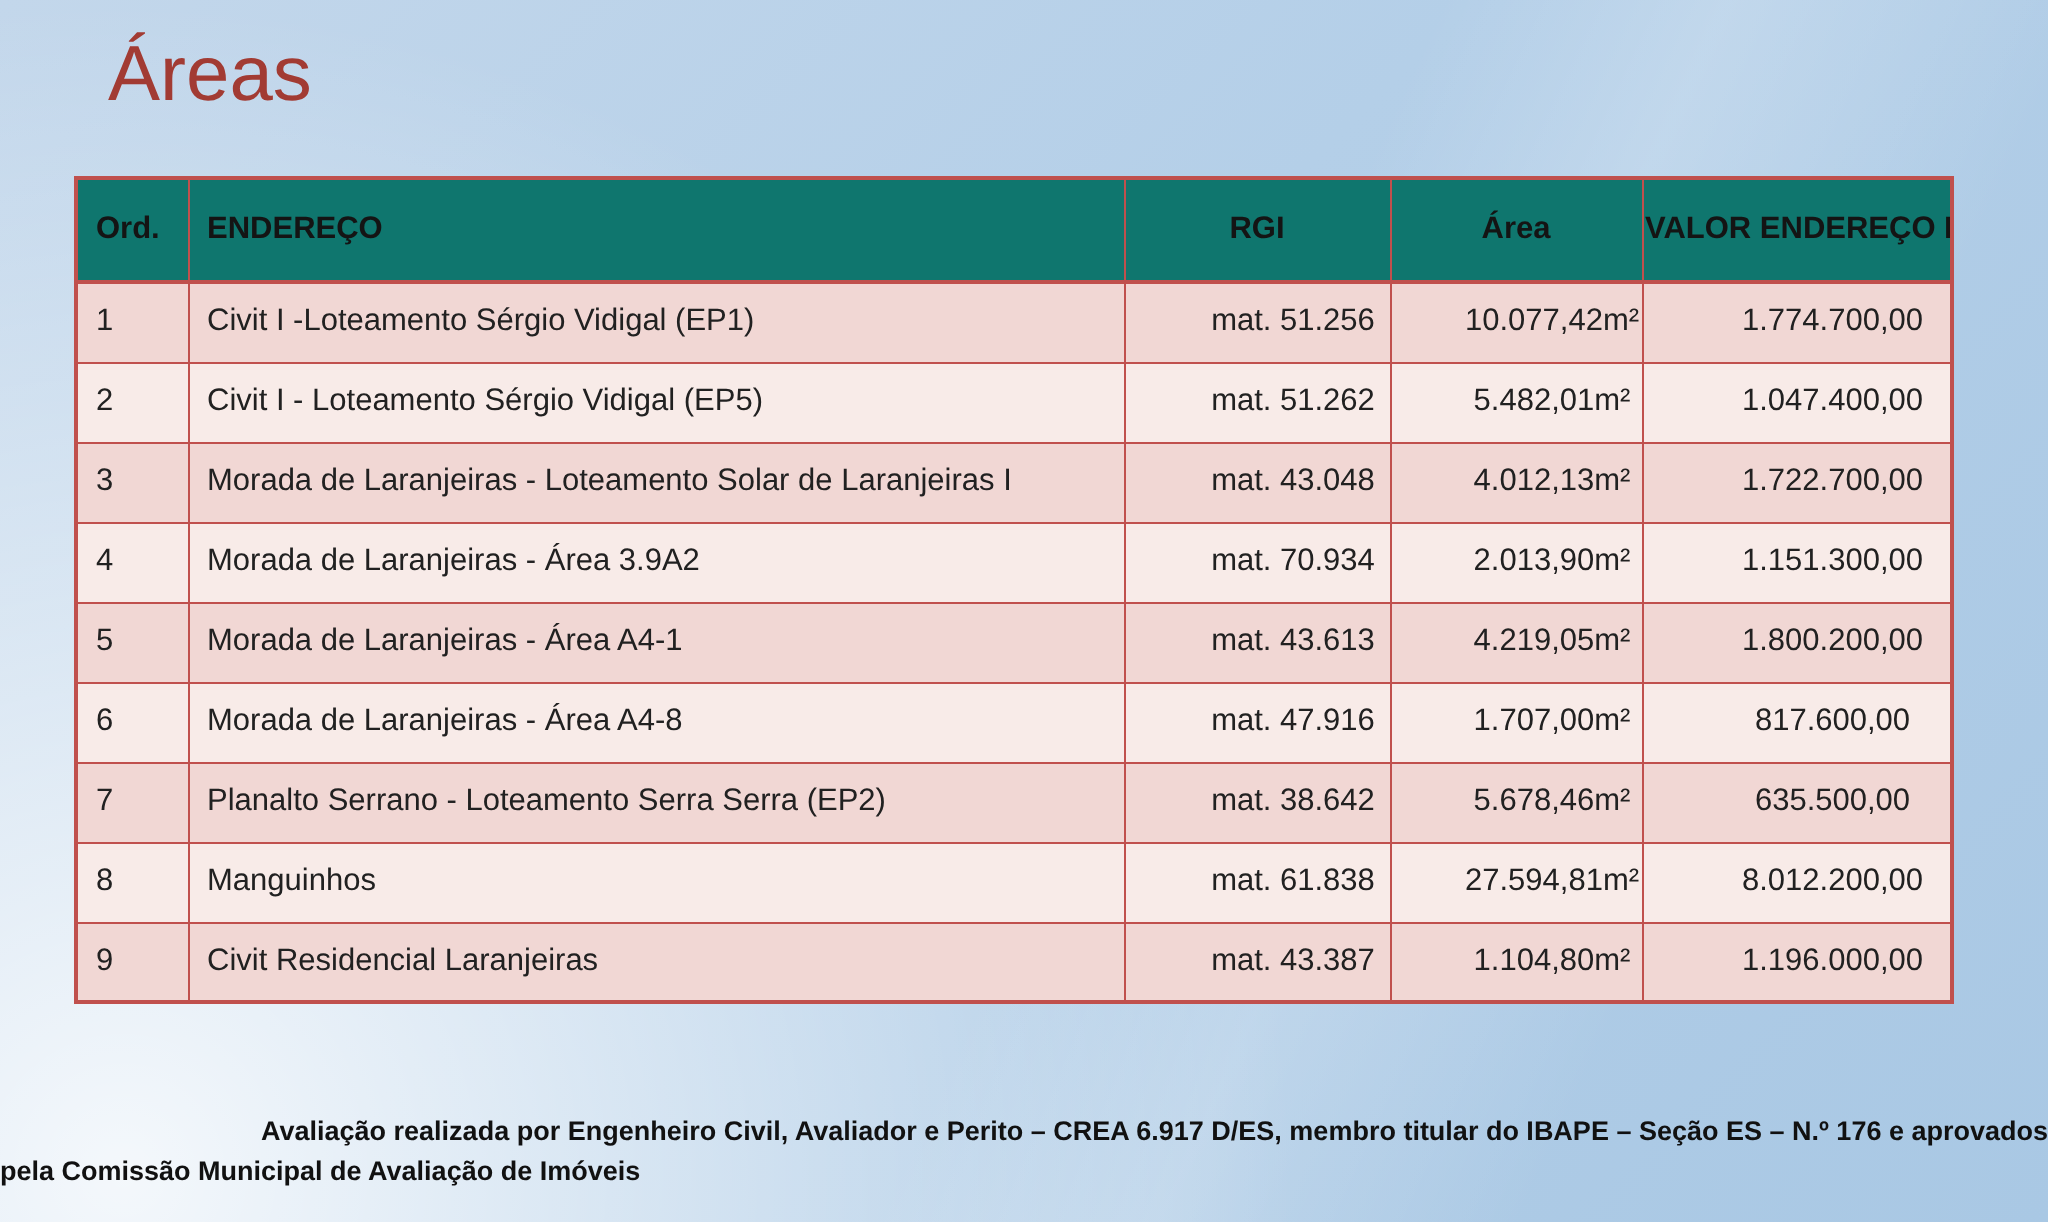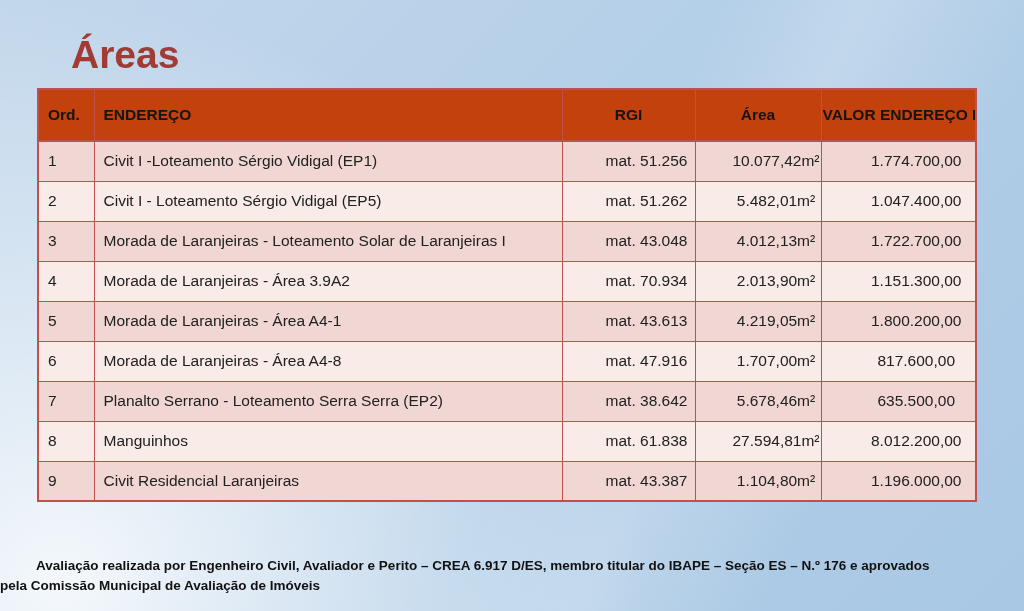--- a/index.html
+++ b/index.html
@@ -6,61 +6,61 @@
   body {
     width: 1024px; height: 611px;
     position: relative; overflow: hidden;
     font-family: "Liberation Sans", sans-serif;
     background:
       linear-gradient(115deg, rgba(255,255,255,0) 55%, rgba(255,255,255,0.20) 66%, rgba(255,255,255,0) 80%),
       radial-gradient(circle at 6% 96%, rgba(255,255,255,0.85) 0%, rgba(255,255,255,0) 52%),
       linear-gradient(135deg, #c3d7eb 0%, #b4cfe8 45%, #a9c8e4 100%);
   }
   .slide-title {
-    position: absolute; left: 54px; top: 16px; margin: 17px;
-    font-size: 39px; font-weight: bold; color: #A23B33;
+    position: absolute; left: 54px; top: 16px; margin: 0;
+    font-size: 39px; font-weight: normal; color: #A23B33;
     letter-spacing: 0;
   }
   table.areas {
     position: absolute; left: 37px; top: 88px;
     width: 938px; table-layout: fixed;
     border-collapse: collapse;
     border: 2px solid #C0504D;
   }
   .areas th, .areas td {
     border: 1.6px solid #C0504D;
     overflow: hidden; white-space: nowrap;
     vertical-align: middle;
   }
   .areas thead tr { height: 52px; }
   .areas tbody tr { height: 40px; }
   .areas th {
     font-size: 15.5px; font-weight: bold; color: #141414;
-    background: #c2410c;
+    background: #0f766e;
     border-bottom-width: 2px;
   }
   .areas td { font-size: 15.5px; color: #212121; font-weight: normal; padding-left: 37px; }
   .areas th:nth-child(1), .areas td:nth-child(1),
   .areas th:nth-child(2), .areas td:nth-child(2) { text-align: left; padding-left: 9px; }
   .areas th:nth-child(3), .areas td:nth-child(3),
   .areas th:nth-child(4), .areas td:nth-child(4),
   .areas th:nth-child(5), .areas td:nth-child(5) { text-align: center; }
   .areas tbody tr:nth-child(odd) td  { background: #F1D7D4; }
   .areas tbody tr:nth-child(even) td { background: #F8EBE8; }
   .col-ord      { width: 56px; }
   .col-endereco { width: 468px; }
   .col-rgi      { width: 133px; }
   .col-area     { width: 126px; }
   .col-valor    { width: 155px; }
   .footer {
     position: absolute; left: 0; top: 556px; width: 1024px;
     font-size: 13.5px; font-weight: bold; color: #111;
     line-height: 19.5px;
   }
-  .footer-l1 { text-align: left; padding-left: 36px; }
+  .footer-l1 { text-align: right; padding-left: 36px; }
   .footer-l2 { text-align: left; padding-right: 52px; }
 </style>
 </head>
 <body>
 
 <h1 class="slide-title">Áreas</h1>
 
 <table class="areas">
   <colgroup>
     <col class="col-ord">

